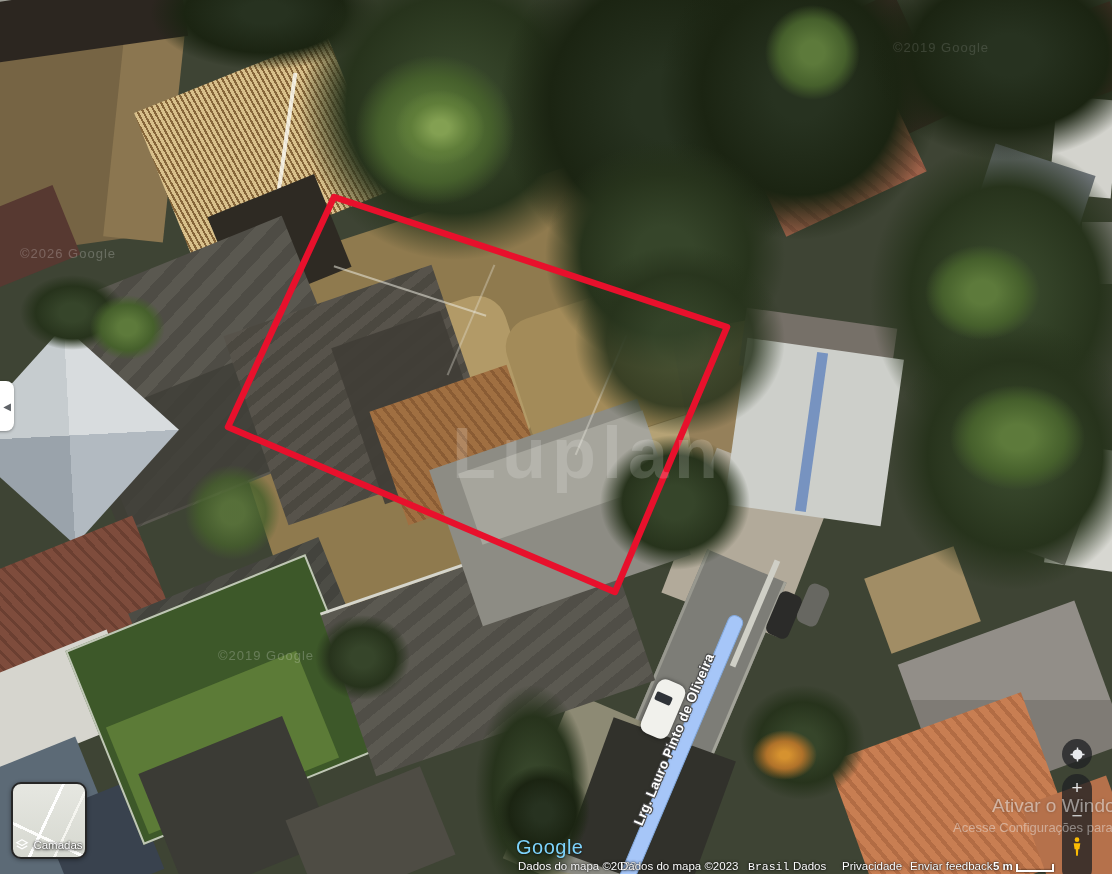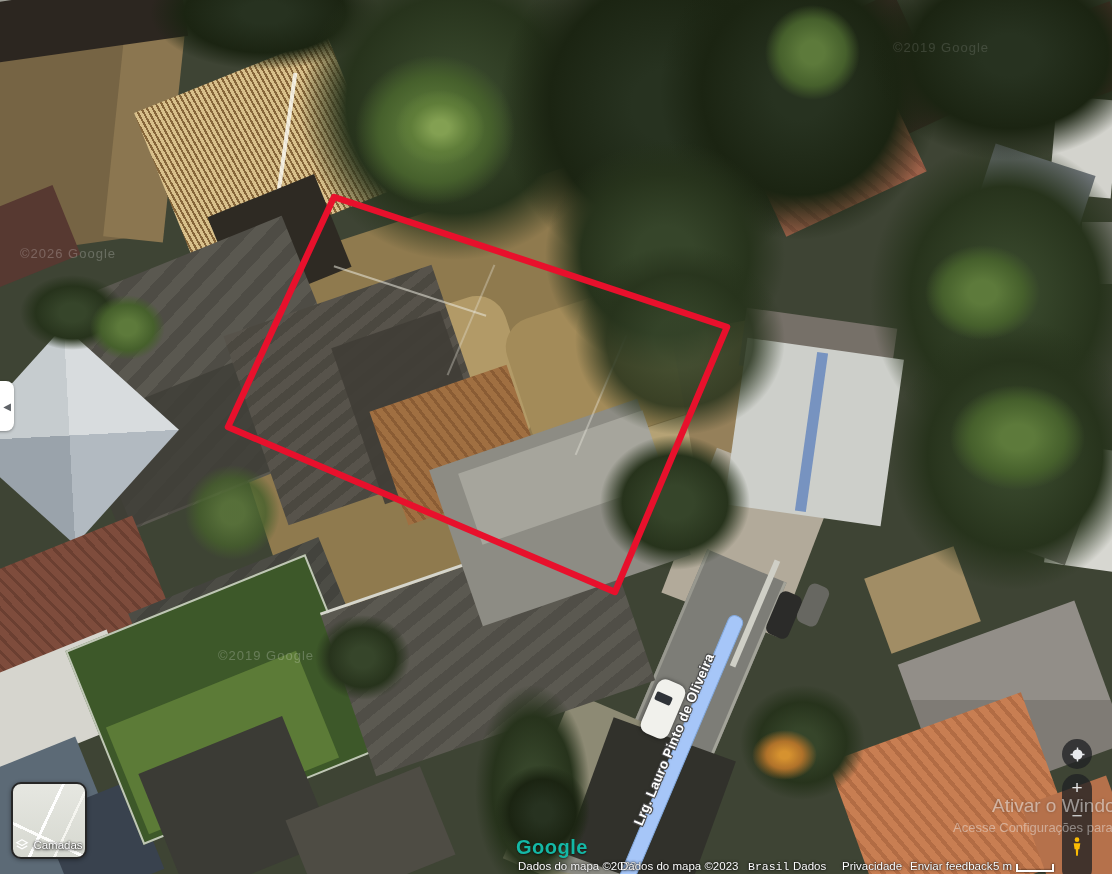--- a/index.html
+++ b/index.html
@@ -120,24 +120,24 @@
   .collapse{left:-12px;top:381px;width:26px;height:50px;background:#fff;border-radius:8px;display:flex;align-items:center;justify-content:flex-end;
             padding-right:3px;box-sizing:border-box;color:#5f6368;font-size:10px;box-shadow:0 1px 3px rgba(0,0,0,0.35);}
   .layersBtn{left:11px;top:782px;width:76px;height:77px;border-radius:10px;border:2px solid #262626;box-sizing:border-box;cursor:pointer;
              background:linear-gradient(115deg,transparent 46%,#fff 46%,#fff 49%,transparent 49%),
                         linear-gradient(25deg,transparent 30%,#fdfdfb 30%,#fdfdfb 33%,transparent 33%),
                         linear-gradient(115deg,transparent 70%,#f5f5f0 70%,#f5f5f0 72.5%,transparent 72.5%),
                         linear-gradient(180deg,#e6e7e1 0%,#d6d8d0 100%);
              box-shadow:0 1px 4px rgba(0,0,0,0.4);padding-left:12px;}
   .layersLbl{position:absolute;left:0;bottom:5px;width:100%;display:flex;gap:4px;align-items:center;justify-content:center;color:#fff;font-size:11.5px;
              text-shadow:0 1px 3px rgba(0,0,0,0.9),0 0 2px rgba(0,0,0,0.8);}
-  .glogo{left:516px;top:836px;font-size:20px;font-weight:bold;color:#14b8a6;letter-spacing:.5px;text-shadow:0 1px 2px rgba(0,0,0,0.55);}
+  .glogo{left:516px;top:836px;font-size:20px;font-weight:normal;color:#7dd3fc;letter-spacing:.5px;text-shadow:0 1px 2px rgba(0,0,0,0.55);}
   .ft{top:860px;font-size:11.5px;color:#fff;white-space:nowrap;text-shadow:0 0 3px rgba(0,0,0,0.9),0 0 1px rgba(0,0,0,0.9);}
   .fa1{left:518px;}.fa2{left:620px;}.fb{left:748px;font-family:Liberation Mono, monospace;}.fte{left:793px;}.fp{left:842px;}.ff{left:910px;}
-  .fsc{left:993px;font-weight:normal;}
+  .fsc{left:993px;font-weight:bold;}
   .scalebar{left:1016px;top:864px;width:38px;height:8px;border-left:2px solid #fff;border-right:2px solid #fff;border-bottom:2px solid #fff;box-sizing:border-box;
             filter:drop-shadow(0 0 1px rgba(0,0,0,0.8));}
   .locBtn{left:1062px;top:739px;width:30px;height:30px;border-radius:50%;background:rgba(32,33,36,0.78);display:flex;align-items:center;justify-content:center;cursor:pointer;}
   .zoomPill{left:1062px;top:774px;width:30px;height:110px;border-radius:15px;background:rgba(32,33,36,0.78);}
   .zin{position:absolute;left:0;top:3px;width:100%;text-align:center;font-size:19px;color:#e3e5e5;cursor:pointer;}
   .zout{position:absolute;left:0;top:31px;width:100%;text-align:center;font-size:19px;color:#c9cbcb;cursor:pointer;}
   .pegman{position:absolute;left:6px;top:62px;cursor:pointer;}
   .oswm1{left:992px;top:795px;font-size:19px;color:rgba(250,250,250,0.52);white-space:nowrap;text-shadow:0 0 3px rgba(0,0,0,0.25);}
   .oswm2{left:953px;top:820px;font-size:13px;color:rgba(240,240,240,0.45);white-space:nowrap;}
 </style>
@@ -249,20 +249,21 @@
     <div class="a imw imw3">©2019 Google</div>
   </div>
 
   <div class="a bl"></div>
   <div class="a stlbl">Lrg. Lauro Pinto de Oliveira</div>
 
   <svg class="a lotSvg" viewBox="0 0 1112 874">
     <polygon points="334,197 727,327 615,592 228,427" fill="none" stroke-width="6.5" stroke-linejoin="round" stroke="#e8102c"></polygon>
   </svg>
 
+  <div class="a luplan">Luplan</div>
 
   <div class="a collapse">
     <span>◀</span>
   </div>
 
   <div class="a layersBtn">
     <div class="layersLbl">
       <svg width="14" height="14" viewBox="0 0 24 24" fill="none" stroke="#ffffff" stroke-width="2">
         <path d="M12 3l9 5-9 5-9-5z"></path>
           <path d="M3 13.5l9 5 9-5"></path>

